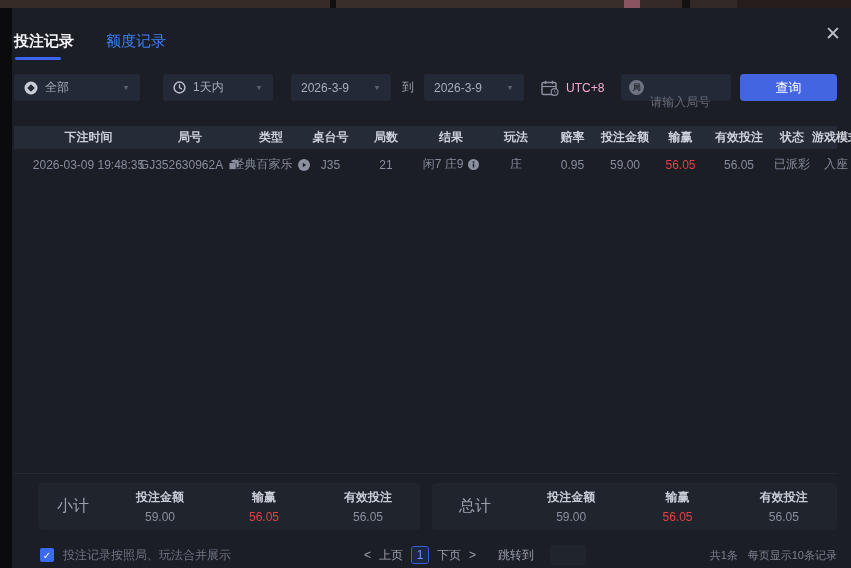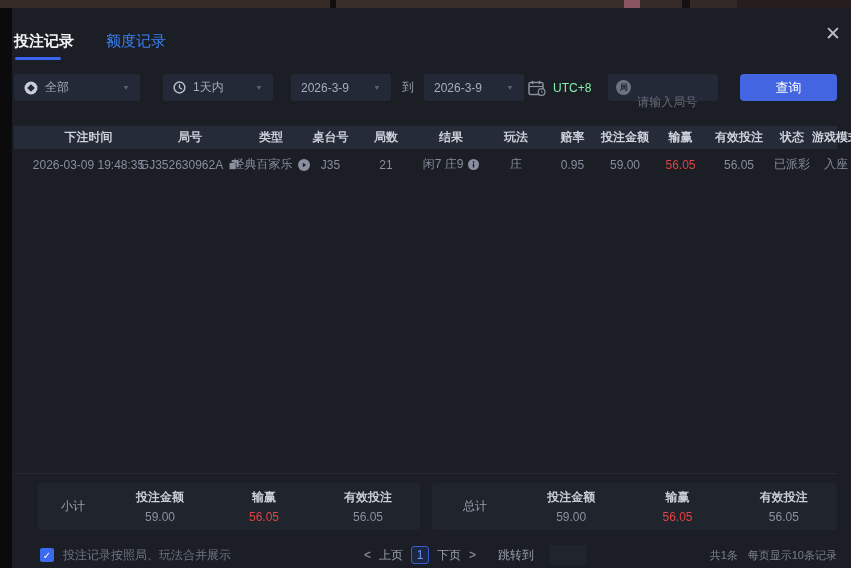--- a/index.html
+++ b/index.html
@@ -30,40 +30,40 @@
   .filters { display:flex; align-items:center; margin:14px 14px 0 2px; height:27px; font-size:12px; }
   .ctrl { height:27px; background:#242937; border-radius:3px; display:flex; align-items:center; color:#a7adba; }
   .select { padding:7px 10px; }
   .select .txt { margin-left:7px; }
   .caret { margin-left:auto; font-size:8px; color:#5b6170; transform:scaleY(.85); }
   .w-type { width:126px; }
   .w-time { width:110px; margin-left:23px; }
   .w-date1 { width:100px; margin-left:18px; }
   .w-date2 { width:100px; margin-left:10px; }
   .to-label { margin-left:11px; color:#9aa0ad; }
-  .tz { display:flex; align-items:center; gap:7px; margin-left:4px; color:#86efac; }
+  .tz { display:flex; align-items:center; gap:7px; margin-left:17px; color:#f9a8d4; }
   .round-wrap { width:110px; margin-left:17px; padding:0 8px; gap:6px; }
   .round-badge { width:15px; height:15px; border-radius:50%; background:#6d7380; color:#20242d; font-size:8px; display:flex; align-items:center; justify-content:center; flex:none; font-weight:bold; }
   .round-wrap input { flex:1; min-width:0; background:transparent; border:none; outline:none; color:#a7adba; font-size:12px; font-family:"Liberation Sans",sans-serif;margin-top:28px; }
   .round-wrap input::placeholder { color:#676c79; }
   .search-btn { margin-left:auto; width:97px; height:27px; background:#4465e1; color:#fff; border:none; border-radius:4px; font-size:13px; cursor:pointer; font-family:"Liberation Sans",sans-serif; }
 
   .grid13 { display:grid; grid-template-columns:109px 94px 68px 51px 60px 70px 60px 53px 52px 59px 58px 48px minmax(40px,1fr); align-items:center; margin:0 14px 0 2px;padding-left:20px; }
   .thead { height:23px; background:#262b38; margin-top:25px; font-size:12px; color:#ccd0da; font-weight:bold; }
   .trow { height:31px; font-size:12px; color:#878d9c; }
   .cell { display:flex; justify-content:center; align-items:center; gap:5px; white-space:nowrap; }
   .red { color:#e04343 !important; }
 
   .divider { height:1px; background:#252933; margin:293px 14px 0 2px; }
 
   .summaries { display:flex; margin:9px 14px 0 2px; }
   .panel { background:#20242d; border-radius:4px; height:47px; display:flex; align-items:center; }
   .panel.sub { margin-left:24px; width:382px; }
   .panel.tot { margin-left:12px; flex:1; }
-  .panel-label { width:70px; text-align:center; font-size:12px; color:#9aa0ab; }
+  .panel-label { width:70px; text-align:center; font-size:16px; color:#9aa0ab; }
   .tot .panel-label { width:86px; }
   .stats { flex:1; display:flex; }
   .stat { flex:1; text-align:center; }
   .stat .lbl { font-size:12px; color:#c9cdd6; font-weight:bold; }
   .stat .val { font-size:12px; color:#8b90a0; margin-top:4px; }
 
   .footerbar { display:flex; align-items:center; margin:11px 14px 0 2px; height:28px; }
   .merge { display:flex; align-items:center; gap:9px; margin-left:26px; width:324px; }
   .checkbox { width:14px; height:14px; background:#3a6af0; border-radius:2px; color:#fff; font-size:10px; display:flex; align-items:center; justify-content:center; cursor:pointer; flex:none; }
   .merge-label { font-size:12px; color:#6f7483; }

